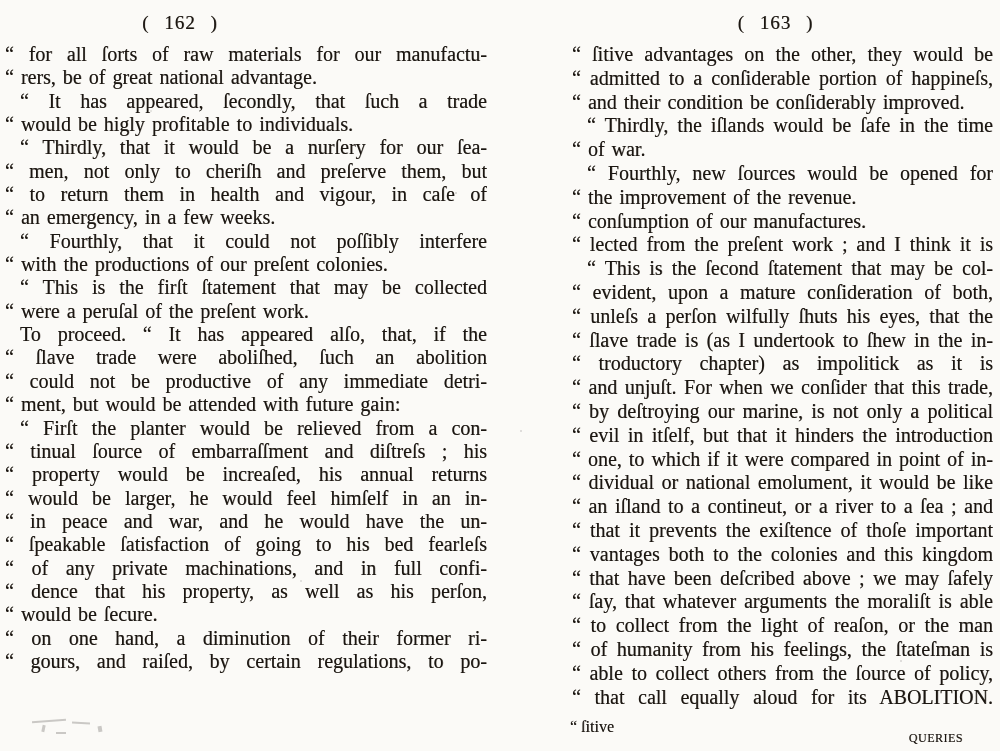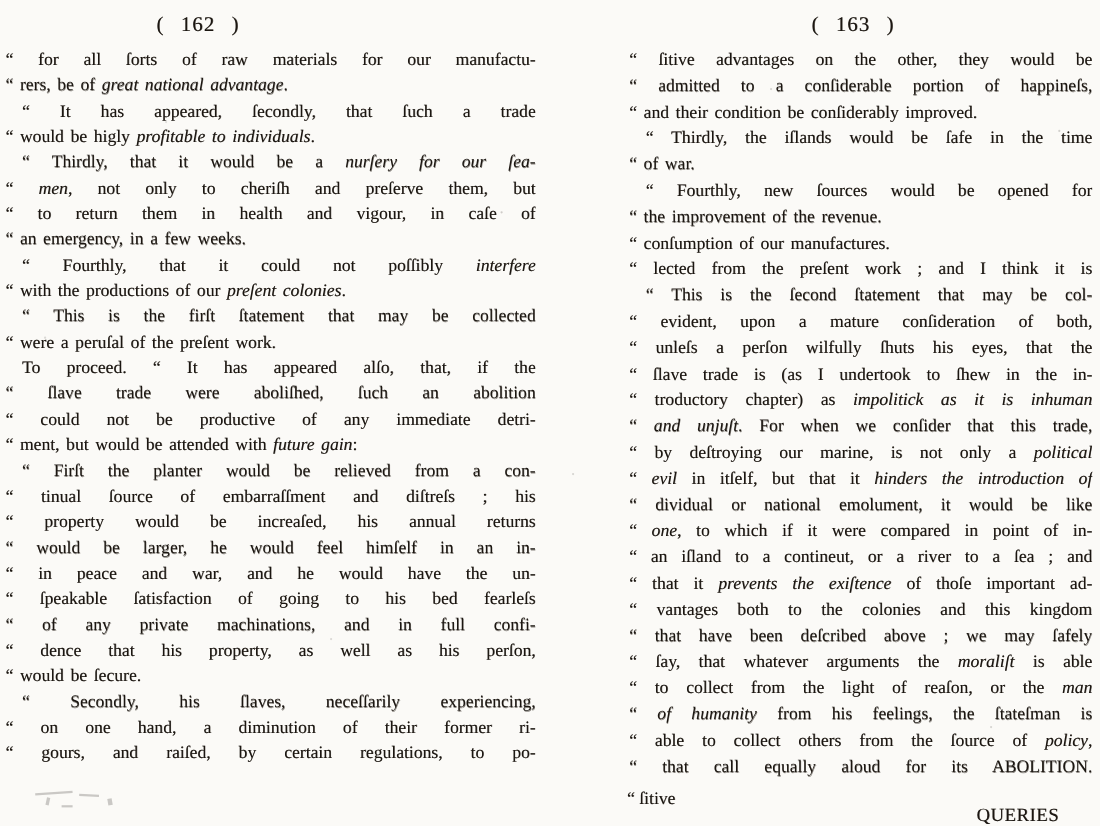--- a/index.html
+++ b/index.html
@@ -17,40 +17,40 @@
   .header{
     margin-top:10px;height:26px;line-height:26px;
     text-align:center;font-size:19px;
     word-spacing:9px;letter-spacing:1px;
     text-shadow:0.4px 0.4px 0.5px rgba(25,18,10,.55);
   }
   .page-left .header{transform:translateX(-66px);}
   .page-right .header{transform:translateX(-7px);}
   .lines{margin-top:7px;}
   .line{
-    font-size:16px;
+    font-size:20px;
     word-spacing:2px;
     text-align:justify;
     text-align-last:justify;
     white-space:normal;
     overflow:hidden;
     text-shadow:0.35px 0.35px 0.4px rgba(25,18,10,.5);
   }
   .page-left .line{height:23.35px;line-height:23.35px;}
   .page-right .line{height:23.8px;line-height:23.8px;}
   .line.short{text-align-last:left;}
   .line.indent{text-indent:15px;}
-  .it{font-style:italic;}
+  .it{}
   .catchword{
     position:absolute;
     font-size:16px;
     text-shadow:0.35px 0.35px 0.4px rgba(25,18,10,.5);
   }
   #catchword-left{left:530px;top:718px;margin-left:40px;}
-  #catchword-right{right:37px;top:731px;font-size:17px;letter-spacing:0.5px;}
+  #catchword-right{right:37px;top:731px;font-size:12px;letter-spacing:0.5px;}
   
   .artifact{position:absolute;left:28px;top:716px;width:122px;height:28px;opacity:.45;filter:blur(.6px);}
   .artifact i{position:absolute;background:rgba(55,50,45,.55);display:block;}
   .artifact i:nth-child(1){left:4px;top:4px;width:34px;height:2px;transform:rotate(-4deg);}
   .artifact i:nth-child(2){left:14px;top:9px;width:3px;height:7px;transform:rotate(12deg);}
   .artifact i:nth-child(3){left:44px;top:6px;width:18px;height:2px;transform:rotate(3deg);}
   .artifact i:nth-child(4){left:70px;top:10px;width:4px;height:6px;transform:rotate(-10deg);}
   .artifact i:nth-child(5){left:28px;top:16px;width:10px;height:2px;}
   
   .speckles{position:absolute;left:0;top:0;width:2px;height:2px;border-radius:50%;
@@ -91,21 +91,20 @@
         <div class="line short"><span>“ ment, but would be attended with </span><span class="it">future gain</span><span>:</span></div>
         <div class="line indent"><span>“ Firſt the planter would be relieved from a con-</span></div>
         <div class="line"><span>“ tinual ſource of embarraſſment and diſtreſs ; his</span></div>
         <div class="line"><span>“ property would be increaſed, his annual returns</span></div>
         <div class="line"><span>“ would be larger, he would feel himſelf in an in-</span></div>
         <div class="line"><span>“ in peace and war, and he would have the un-</span></div>
         <div class="line"><span>“ ſpeakable ſatisfaction of going to his bed fearleſs</span></div>
         <div class="line"><span>“ of any private machinations, and in full confi-</span></div>
         <div class="line"><span>“ dence that his property, as well as his perſon,</span></div>
         <div class="line short"><span>“ would be ſecure.</span></div>
-        <div class="line indent"><span>“ Secondly, his ſlaves, neceſſarily experiencing,</span></div>
         <div class="line"><span>“ on one hand, a diminution of their former ri-</span></div>
         <div class="line"><span>“ gours, and raiſed, by certain regulations, to po-</span></div>
       </div>
   </div>
 
   <div class="page page-right">
     <div class="header">( 163 )</div>
     <div class="lines">
         <div class="line"><span>“ ſitive advantages on the other, they would be</span></div>
         <div class="line"><span>“ admitted to a conſiderable portion of happineſs,</span></div>
@@ -117,22 +116,22 @@
         <div class="line short"><span>“ conſumption of our manufactures.</span></div>
         <div class="line"><span>“ lected from the preſent work ; and I think it is</span></div>
         <div class="line indent"><span>“ This is the ſecond ſtatement that may be col-</span></div>
         <div class="line"><span>“ evident, upon a mature conſideration of both,</span></div>
         <div class="line"><span>“ unleſs a perſon wilfully ſhuts his eyes, that the</span></div>
         <div class="line"><span>“ ſlave trade is (as I undertook to ſhew in the in-</span></div>
         <div class="line"><span>“ troductory chapter) as </span><span class="it">impolitick as it is inhuman</span></div>
         <div class="line"><span>“ </span><span class="it">and unjuſt</span><span>. For when we conſider that this trade,</span></div>
         <div class="line"><span>“ by deſtroying our marine, is not only a </span><span class="it">political</span></div>
         <div class="line"><span>“ </span><span class="it">evil</span><span> in itſelf, but that it </span><span class="it">hinders the introduction of</span></div>
+        <div class="line"><span>“ </span><span class="it">one</span><span>, to which if it were compared in point of in-</span></div>
         <div class="line"><span>“ dividual or national emolument, it would be like</span></div>
-        <div class="line"><span>“ </span><span class="it">one</span><span>, to which if it were compared in point of in-</span></div>
         <div class="line"><span>“ an iſland to a contineut, or a river to a ſea ; and</span></div>
         <div class="line"><span>“ that it </span><span class="it">prevents the exiſtence</span><span> of thoſe important ad-</span></div>
         <div class="line"><span>“ vantages both to the colonies and this kingdom</span></div>
         <div class="line"><span>“ that have been deſcribed above ; we may ſafely</span></div>
         <div class="line"><span>“ ſay, that whatever arguments the </span><span class="it">moraliſt</span><span> is able</span></div>
         <div class="line"><span>“ to collect from the light of reaſon, or the </span><span class="it">man</span></div>
         <div class="line"><span>“ </span><span class="it">of humanity</span><span> from his feelings, the ſtateſman is</span></div>
         <div class="line"><span>“ able to collect others from the ſource of </span><span class="it">policy</span><span>,</span></div>
         <div class="line"><span>“ that call equally aloud for its ABOLITION.</span></div>
       </div>

